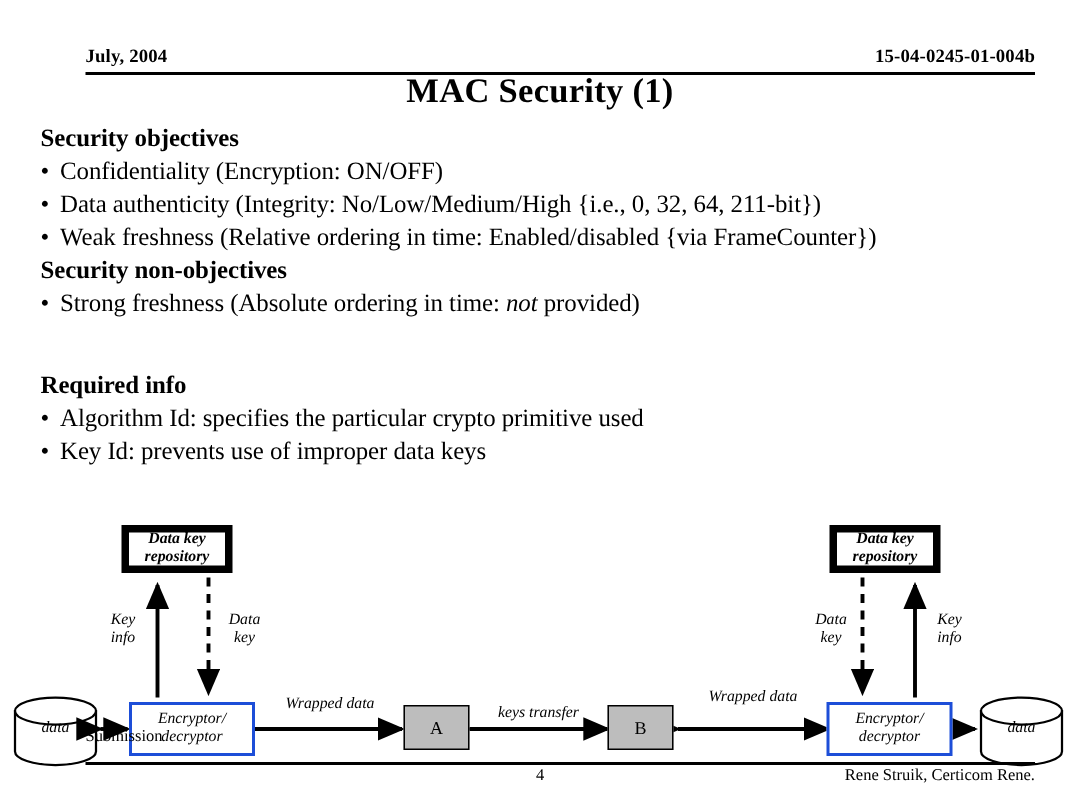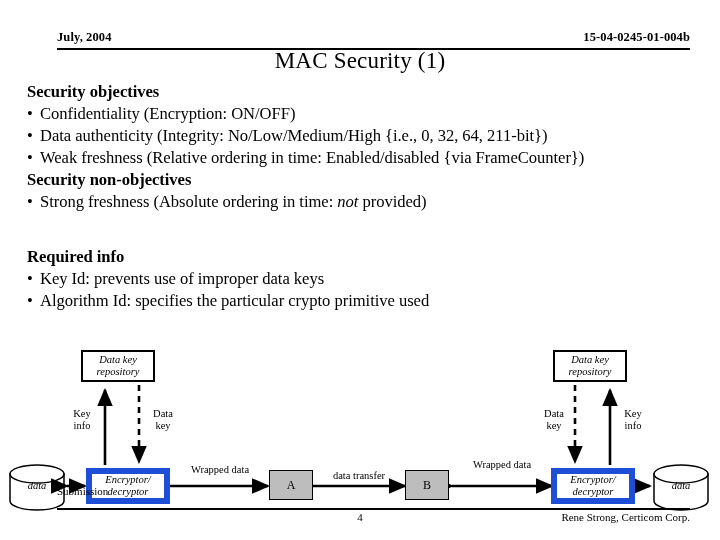--- a/index.html
+++ b/index.html
@@ -44,21 +44,21 @@
     height: 0;
     border-top: 2px solid #000;
   }
   #slide-title {
     position: absolute;
     left: 0;
     right: 0;
     top: 48px;
     text-align: center;
     font-size: 23px;
-    font-weight: normal;
+    font-weight: bold;
     letter-spacing: 0.2px;
   }
 
   
   .body-block {
     position: absolute;
     left: 27px;
     right: 10px;
   }
   #block-objectives { top: 81px; }
@@ -94,43 +94,45 @@
     font-family: "Liberation Serif", "DejaVu Serif", serif;
     font-style: italic;
     font-size: 10.5px;
     line-height: 12px;
     text-align: center;
     display: flex;
     align-items: center;
     justify-content: center;
   }
   .repo-box {
-    border: 2px solid #000000;
+    border: 5px solid #000000;
     background: #fff;
+    font-weight: bold;
   }
   .enc-box {
-    border: 6px solid #1d4ed8;
+    border: 2px solid #1d4ed8;
     background: #fff;
   }
   .ab-box {
     border: 1px solid #000;
     background: #bdbdbd;
     font-style: normal;
     font-size: 12px;
   }
   .cyl-label {
     position: absolute;
     font-family: "Liberation Serif", "DejaVu Serif", serif;
     font-style: italic;
     font-size: 10.5px;
     text-align: center;
   }
   .edge-label {
     position: absolute;
     font-family: "Liberation Serif", "DejaVu Serif", serif;
+    font-style: italic;
     font-size: 10.5px;
     line-height: 12px;
     text-align: center;
     white-space: nowrap;
   }
 
   
   #footer-rule {
     position: absolute;
     left: 57px;
@@ -189,24 +191,24 @@
     <div class="line head">Security non-objectives</div>
 
     <div class="line">
       <span class="bullet">•</span><span>Strong freshness (Absolute ordering in time: </span><i>not</i><span> provided)</span>
     </div>
   </div>
 
   <div class="body-block" id="block-required">
     <div class="line head">Required info</div>
     <div class="line">
+      <span class="bullet">•</span><span>Algorithm Id: specifies the particular crypto primitive used</span>
+    </div>
+    <div class="line">
       <span class="bullet">•</span><span>Key Id: prevents use of improper data keys</span>
-    </div>
-    <div class="line">
-      <span class="bullet">•</span><span>Algorithm Id: specifies the particular crypto primitive used</span>
     </div>
   </div>
 
   <svg id="diagram" viewBox="0 0 720 540">
     <defs>
       <marker id="ah" markerWidth="7" markerHeight="7" refX="6.2" refY="3" orient="auto" markerUnits="strokeWidth">
         <path d="M0,0 L7,3 L0,6 z" fill="#000"></path>
       </marker>
       <marker id="ah2" markerWidth="7" markerHeight="7" refX="6.2" refY="3" orient="auto" markerUnits="strokeWidth">
         <path d="M0,0 L7,3 L0,6 z" fill="#000"></path>
@@ -264,21 +266,21 @@
     <div>
       <div>Encryptor/</div>
       <div>decryptor</div>
     </div>
   </div>
 
   <div class="edge-label" style="left:176px; top:464px; width:88px;">Wrapped data</div>
 
   <div class="node ab-box" style="left:269px; top:470px; width:44px; height:30px;">A</div>
 
-  <div class="edge-label" style="left:315px; top:470px; width:88px;">data transfer</div>
+  <div class="edge-label" style="left:315px; top:470px; width:88px;">keys transfer</div>
 
   <div class="node ab-box" style="left:405px; top:470px; width:44px; height:30px;">B</div>
 
   <div class="edge-label" style="left:458px; top:459px; width:88px;">Wrapped data</div>
 
   <div class="node repo-box" style="left:553px; top:350px; width:74px; height:32px;">
     <div>
       <div>Data key</div>
       <div>repository</div>
     </div>
@@ -298,15 +300,15 @@
       <div>Encryptor/</div>
       <div>decryptor</div>
     </div>
   </div>
 
   <div class="cyl-label" style="left:654px; top:480px; width:54px;">data</div>
 
   <div id="footer-rule"></div>
   <div id="footer-left">Submission</div>
   <div id="footer-center">4</div>
-  <div id="footer-right">Rene Strong, Certicom Corp.</div>
+  <div id="footer-right">Rene Struik, Certicom Rene.</div>
 
 </div>
 
 </body></html>

